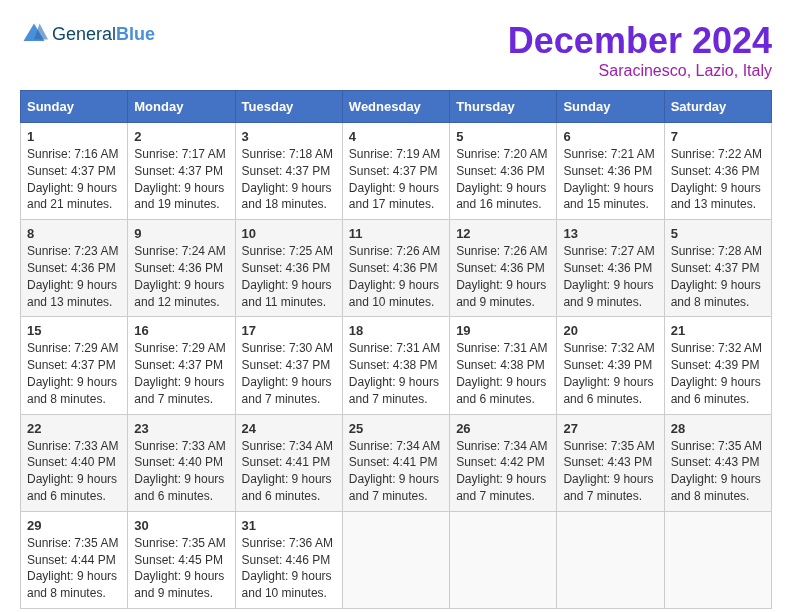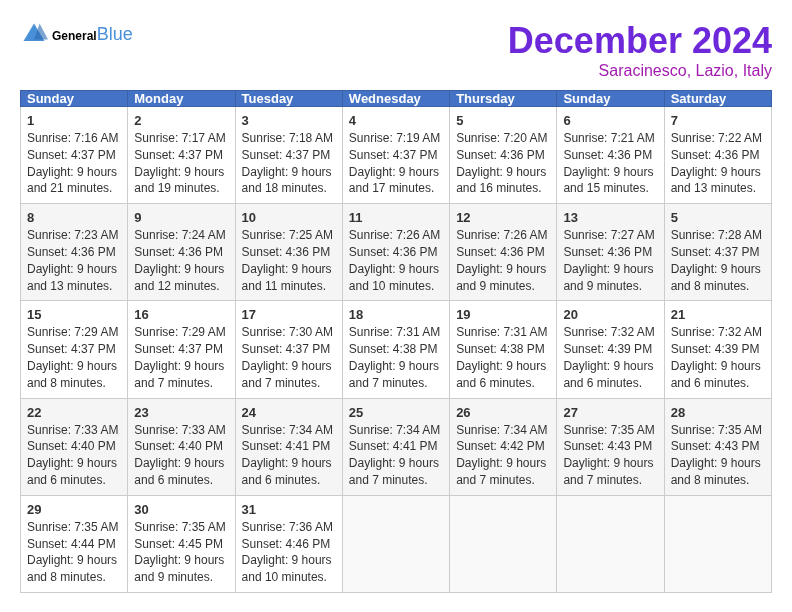--- a/index.html
+++ b/index.html
@@ -15,27 +15,27 @@
       justify-content: space-between;
       align-items: flex-start;
       margin-bottom: 10px;
     }
     .logo {
       display: flex;
       align-items: center;
       gap: 4px;
     }
     .logo-text-general {
-      font-size: 12px;
-      font-weight: bold;
-      color: #000000;
+      font-size: 18px;
+      font-weight: normal;
+      color: #0c4a6e;
     }
     .logo-text-blue {
       font-size: 18px;
-      font-weight: normal;
+      font-weight: bold;
       color: #4a90d9;
     }
     .logo-icon {
       width: 28px;
       height: 28px;
     }
     .title-area {
       text-align: right;
     }
     .month-title {
@@ -49,21 +49,21 @@
     }
     .calendar {
       width: 100%;
       border-collapse: collapse;
       font-size: 11px;
     }
     .calendar thead tr th {
       background-color: #4472c4;
       color: #fff;
       text-align: left;
-      padding: 0 6px;
+      padding: 8px 6px;
       font-size: 13px;
       font-weight: bold;
       border: 1px solid #3a60a8;
     }
     .calendar tbody tr td {
       vertical-align: top;
       padding: 6px;
       border: 1px solid #ccc;
       background: #fff;
       width: calc(100% / 7);

